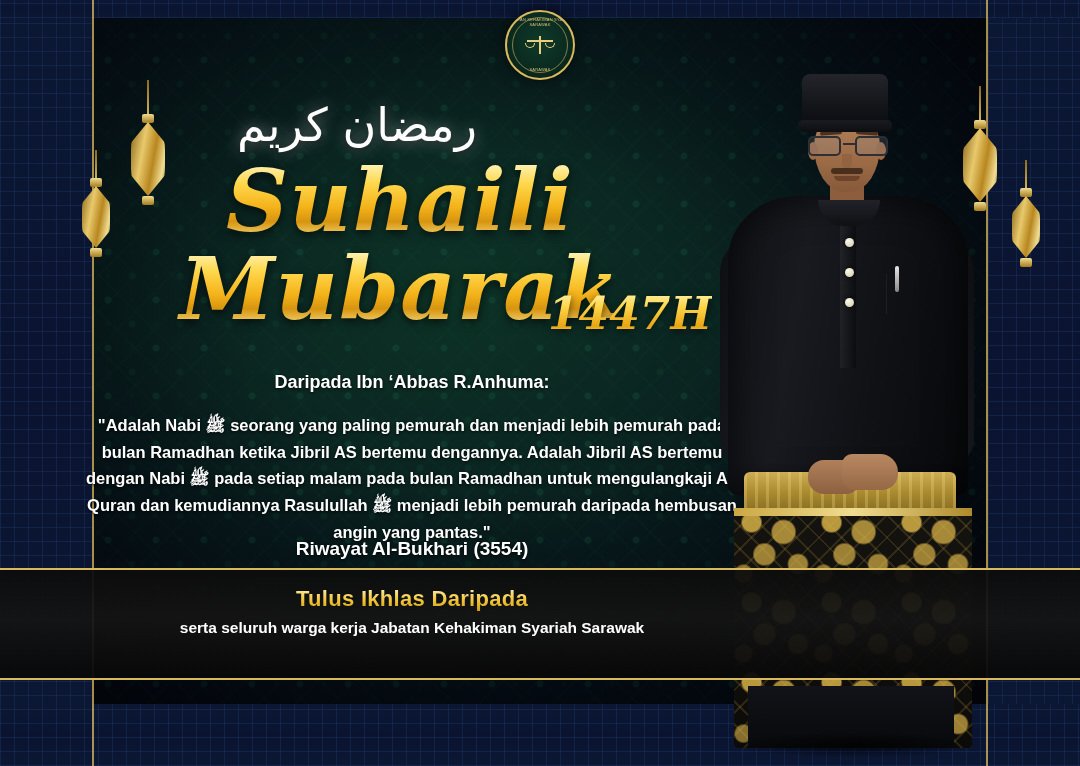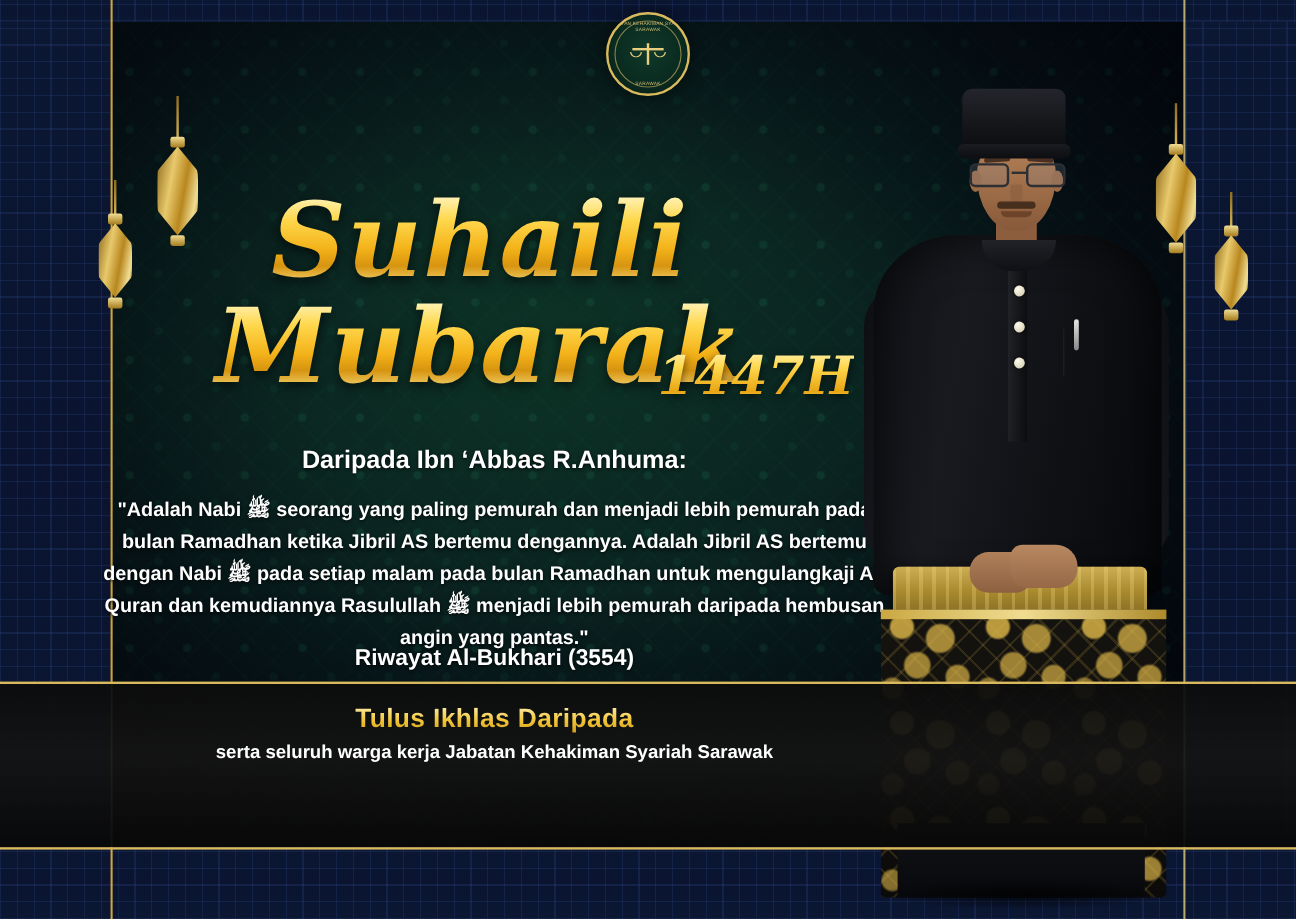--- a/index.html
+++ b/index.html
@@ -151,39 +151,39 @@
     font-size: 44px;
     background: linear-gradient(180deg, #fff7c9 0%, #ffd84d 35%, #e8a513 75%, #fbe88f 100%);
     -webkit-background-clip: text; background-clip: text; color: transparent;
     filter: drop-shadow(0 2px 4px rgba(0,0,0,.6));
   }
 
   
   .narrator {
     position: absolute; left: 92px; top: 372px; width: 640px;
     text-align: center; color: #ffffff;
-    font-size: 21px; font-weight: 700;
+    font-size: 18px; font-weight: 700;
     text-shadow: 0 1px 3px rgba(0,0,0,.85);
   }
   .hadith {
     position: absolute; left: 86px; top: 412px; width: 652px;
     text-align: center; color: #ffffff;
     font-size: 16.5px; font-weight: 700; line-height: 1.62;
     text-shadow: 0 1px 3px rgba(0,0,0,.85);
   }
   .source {
     position: absolute; left: 92px; top: 538px; width: 640px;
     text-align: center; color: #ffffff;
     font-size: 19px; font-weight: 700;
     text-shadow: 0 1px 3px rgba(0,0,0,.85);
   }
 
   
   .sig-panel {
-    position: absolute; left: 0; top: 568px; width: 1080px; height: 140px;
+    position: absolute; left: 0; top: 568px; width: 1080px; height: 112px;
     background: linear-gradient(180deg, rgba(12,12,12,.94) 0%, rgba(20,20,20,.93) 45%, rgba(8,8,8,.95) 100%);
     border-top: 2px solid #d9b95e;
     border-bottom: 2px solid #d9b95e;
   }
   .sig-inner {
     position: absolute; left: 92px; top: 0; width: 640px; height: 140px;
     text-align: center; padding-top: 16px;
   }
   .sig-1 {
     font-size: 22px; font-weight: 700; letter-spacing: .3px;
@@ -369,20 +369,21 @@
     <div class="logo-text">JABATAN KEHAKIMAN SYARIAH SARAWAK</div>
     <div class="scales">
       <div class="bar"></div>
         <div class="post"></div>
       <div class="pan l"></div>
         <div class="pan r"></div>
     </div>
     <div class="logo-text bot">SARAWAK</div>
   </div>
 
+  <div class="arabic">رمضان كريم</div>
 
   <div class="headline">
     <div class="l1">Suhaili</div>
     <div class="l2">Mubarak</div>
   </div>
   <div class="year">1447H</div>
 
   <div class="narrator">Daripada Ibn ‘Abbas R.Anhuma:</div>
   <div class="hadith">"Adalah Nabi ﷺ seorang yang paling pemurah dan menjadi lebih pemurah pada bulan Ramadhan ketika Jibril AS bertemu dengannya. Adalah Jibril AS bertemu dengan Nabi ﷺ pada setiap malam pada bulan Ramadhan untuk mengulangkaji Al-Quran dan kemudiannya Rasulullah ﷺ menjadi lebih pemurah daripada hembusan angin yang pantas."</div>
   <div class="source">Riwayat Al-Bukhari (3554)</div>

